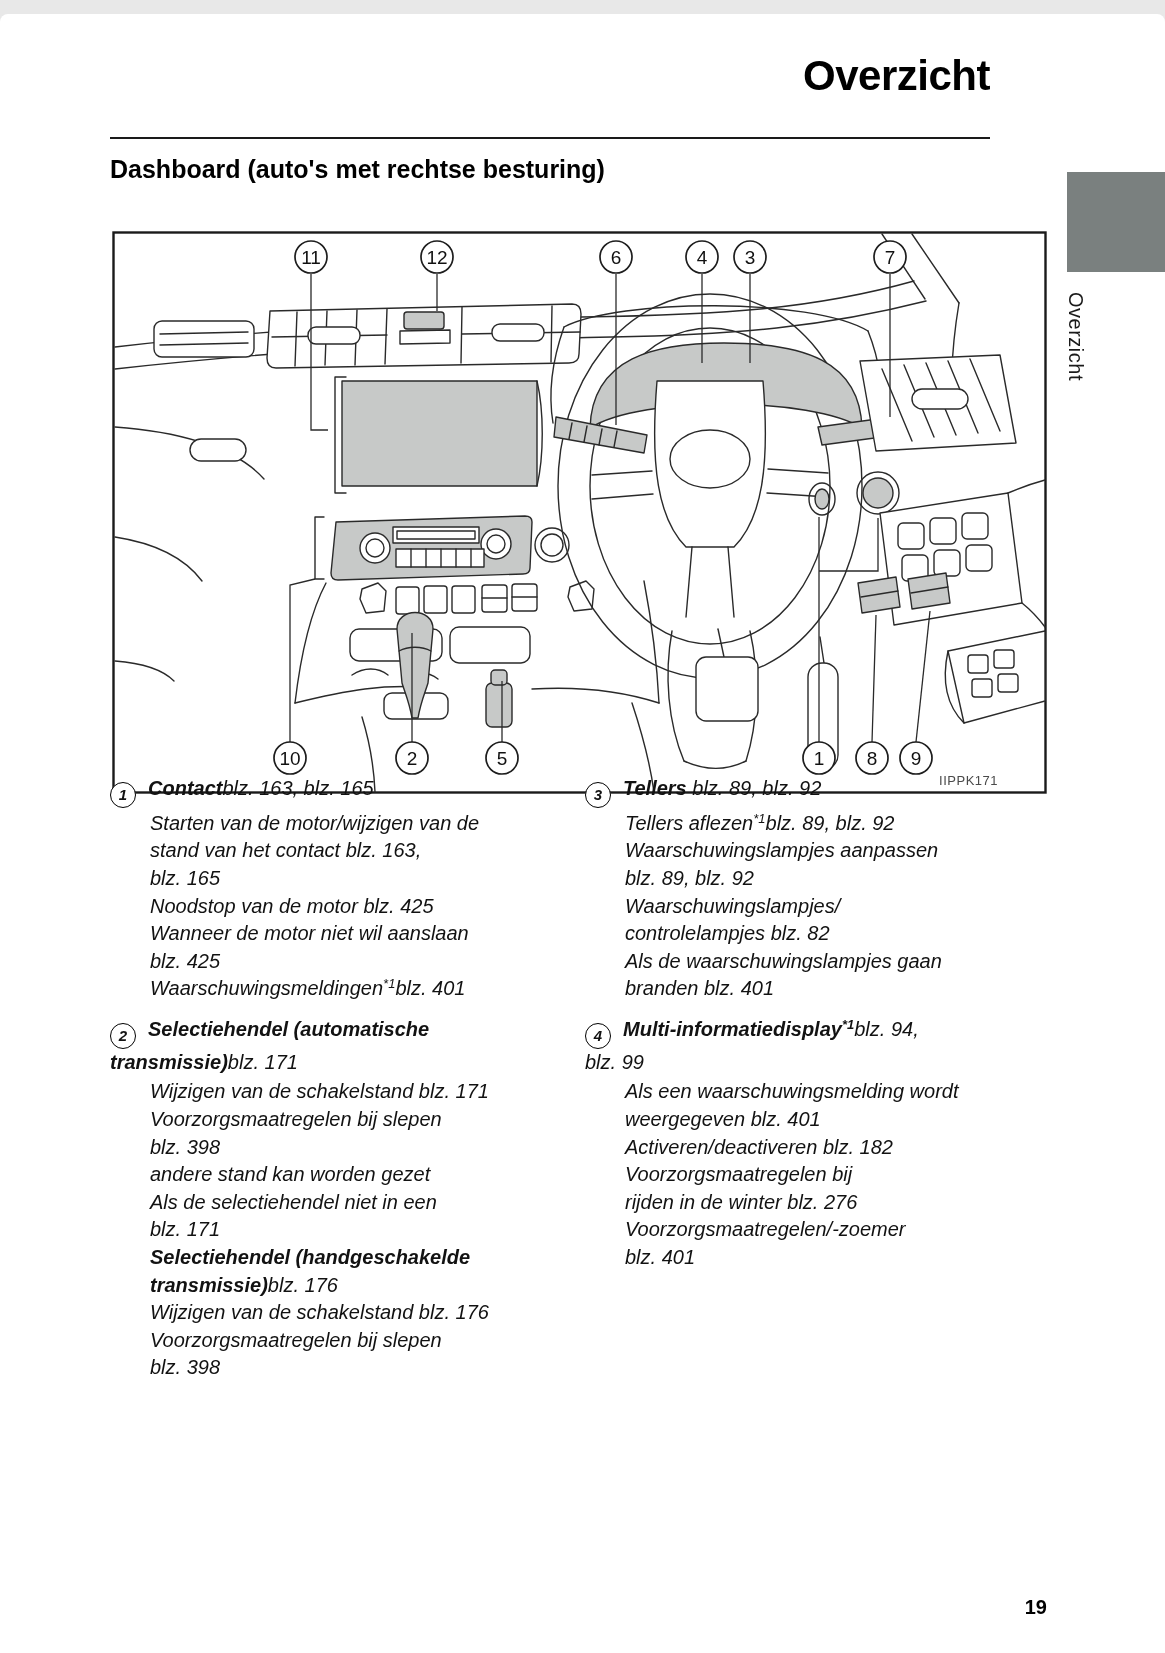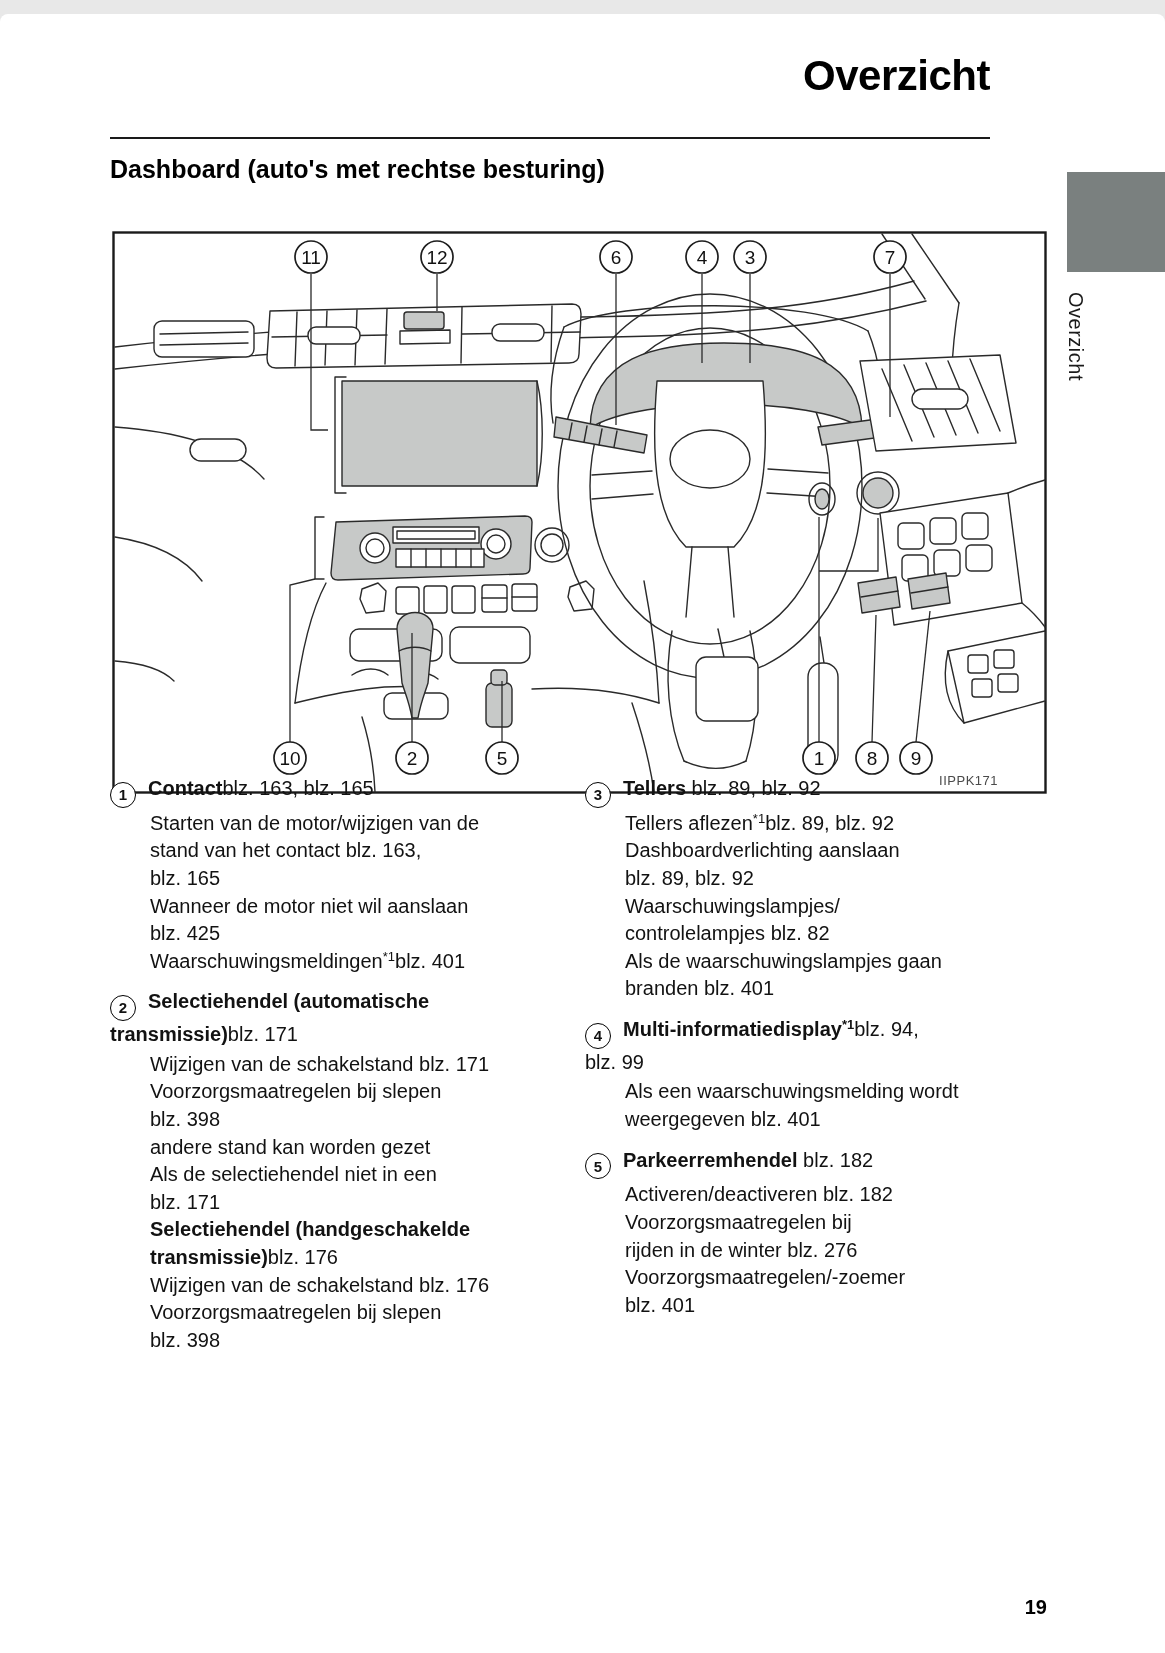--- a/index.html
+++ b/index.html
@@ -39,21 +39,21 @@
     position:absolute; right:118px; top:1582px;
     font-size:20px; font-weight:700; color:#000;text-align:center;
   }
   .diagram{
     position:absolute; left:112px; top:217px; width:935px; height:563px;text-align:right;
   }
   
   .legend-col{ position:absolute; font-size:20px; line-height:27.6px; }
   .legend-col.left{ left:110px; top:748px; width:458px; }
   .legend-col.right{ left:585px; top:748px; width:470px; }
-  .legend-col p{ margin:0; }
+  .legend-col p{ margin:0;font-style:italic; }
   .legend-col p.line{ padding-left:40px; }
   .legend-col p.entry-header{ margin:13px 0 2px 0; }
   .legend-col .b{ font-weight:700; }
   .legend-col sup{ font-size:13px; line-height:0; vertical-align:7px; }
   .num{
     display:inline-flex; align-items:center; justify-content:center;
     width:24px; height:24px; border:1.7px solid #000; border-radius:50%;
     font-size:15px; font-weight:700; margin-right:12px;
     vertical-align:-5px; background:#fff;
   }
@@ -301,49 +301,49 @@
 
       <text class="imgcode" x="886" y="554">IIPPK171</text>
     </svg>
   </div>
 
   <div class="legend-col left" id="legend-left">
       <p class="entry-header"><span class="num">1</span><span class="b">Contact</span><span>blz. 163, blz. 165</span></p>
       <p class="line"><span>Starten van de motor/wijzigen van de</span></p>
       <p class="line"><span>stand van het contact blz. 163,</span></p>
       <p class="line"><span>blz. 165</span></p>
+      <p class="line"><span>Noodstop van de motor blz. 425</span></p>
       <p class="line"><span>Wanneer de motor niet wil aanslaan</span></p>
       <p class="line"><span>blz. 425</span></p>
       <p class="line"><span>Waarschuwingsmeldingen</span><sup>*1</sup><span>blz. 401</span></p>
       <p class="entry-header"><span class="num">2</span><span class="b">Selectiehendel (automatische</span><br><span class="b">transmissie)</span><span>blz. 171</span></p>
       <p class="line"><span>Wijzigen van de schakelstand blz. 171</span></p>
       <p class="line"><span>Voorzorgsmaatregelen bij slepen</span></p>
       <p class="line"><span>blz. 398</span></p>
       <p class="line"><span>andere stand kan worden gezet</span></p>
       <p class="line"><span>Als de selectiehendel niet in een</span></p>
       <p class="line"><span>blz. 171</span></p>
       <p class="line"><span class="b">Selectiehendel (handgeschakelde</span></p>
       <p class="line"><span class="b">transmissie)</span><span>blz. 176</span></p>
       <p class="line"><span>Wijzigen van de schakelstand blz. 176</span></p>
       <p class="line"><span>Voorzorgsmaatregelen bij slepen</span></p>
       <p class="line"><span>blz. 398</span></p>
     </div>
   <div class="legend-col right" id="legend-right">
       <p class="entry-header"><span class="num">3</span><span class="b">Tellers</span><span> blz. 89, blz. 92</span></p>
       <p class="line"><span>Tellers aflezen</span><sup>*1</sup><span>blz. 89, blz. 92</span></p>
-      <p class="line"><span>Dashboardverlichting aanslaan</span></p>
+      <p class="line"><span>Waarschuwingslampjes aanpassen</span></p>
       <p class="line"><span>blz. 89, blz. 92</span></p>
       <p class="line"><span>Waarschuwingslampjes/</span></p>
       <p class="line"><span>controlelampjes blz. 82</span></p>
       <p class="line"><span>Als de waarschuwingslampjes gaan</span></p>
       <p class="line"><span>branden blz. 401</span></p>
       <p class="entry-header"><span class="num">4</span><span class="b">Multi-informatiedisplay</span><sup class="b">*1</sup><span>blz. 94,</span><br><span>blz. 99</span></p>
       <p class="line"><span>Als een waarschuwingsmelding wordt</span></p>
       <p class="line"><span>weergegeven blz. 401</span></p>
-      <p class="entry-header"><span class="num">5</span><span class="b">Parkeerremhendel</span><span> blz. 182</span></p>
       <p class="line"><span>Activeren/deactiveren blz. 182</span></p>
       <p class="line"><span>Voorzorgsmaatregelen bij</span></p>
       <p class="line"><span>rijden in de winter blz. 276</span></p>
       <p class="line"><span>Voorzorgsmaatregelen/-zoemer</span></p>
       <p class="line"><span>blz. 401</span></p>
     </div>
 
   <div class="page-number">19</div>
 </div>
 

